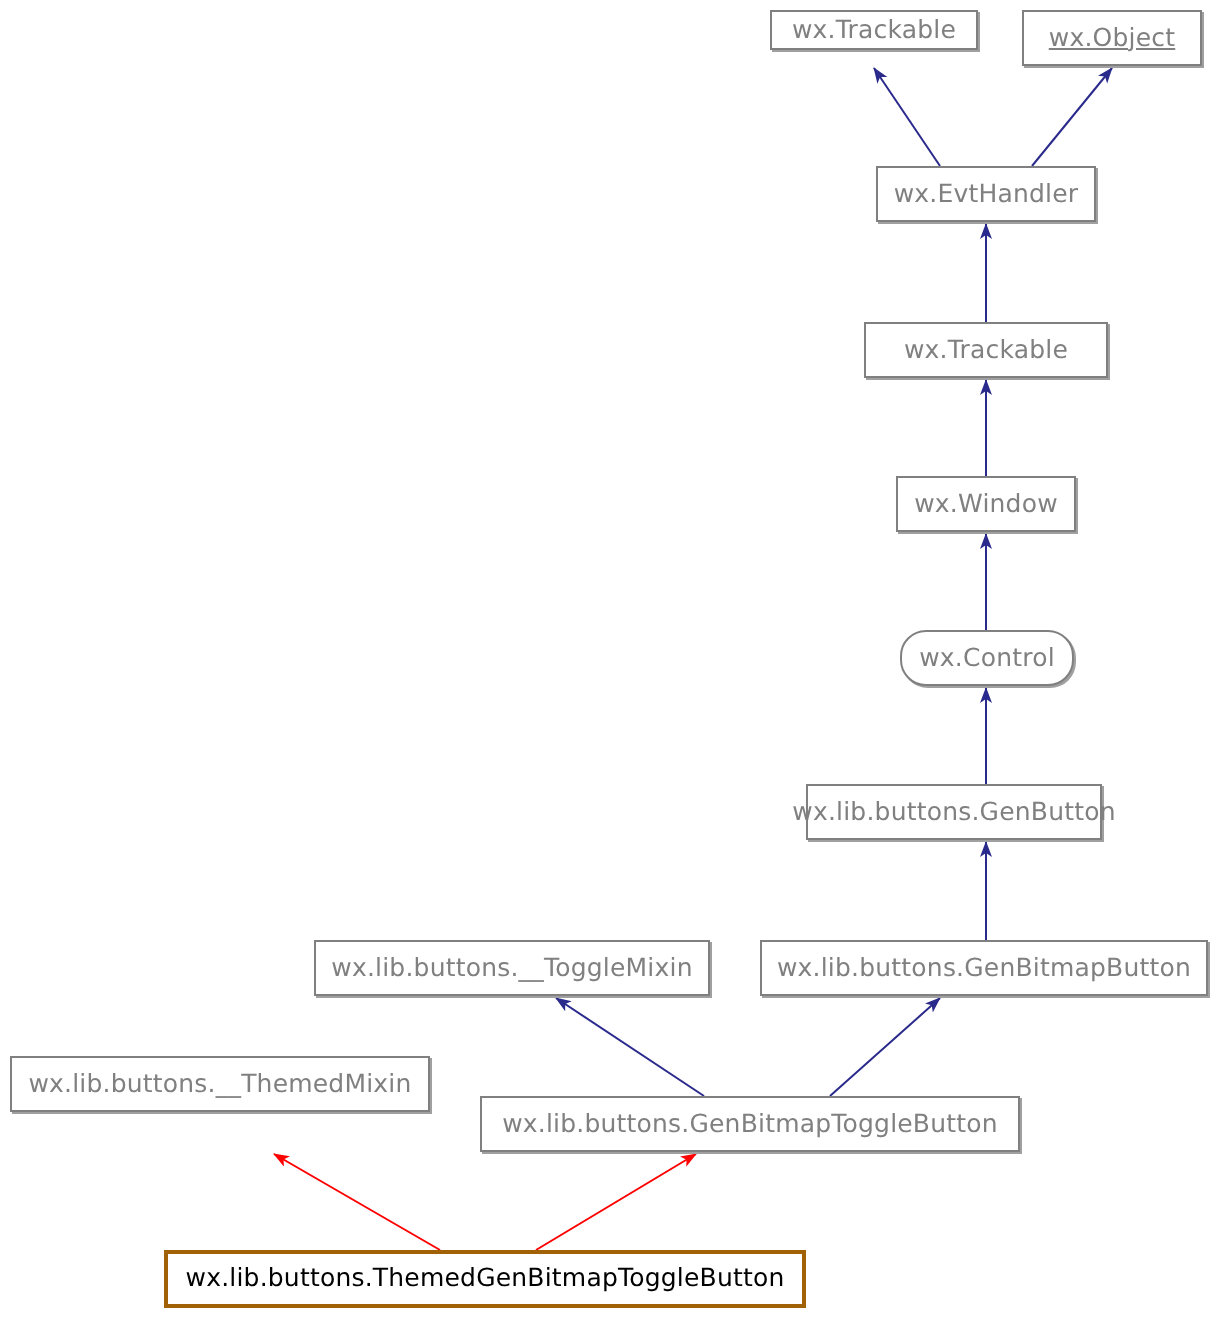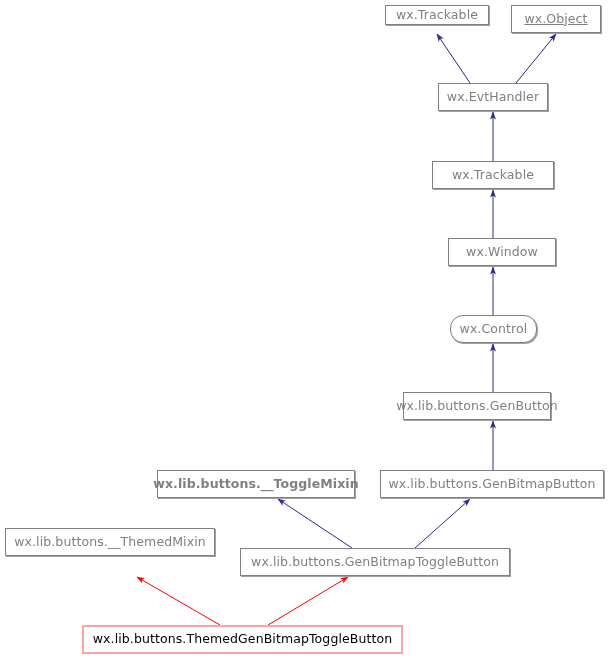--- a/index.html
+++ b/index.html
@@ -32,21 +32,21 @@
     display: flex;
     align-items: center;
     justify-content: center;
     color: #808080;
     font-size: 12.5px;
     line-height: 1;
     white-space: nowrap;
     letter-spacing: 0.1px;
   }
   .node.current {
-    border: 2px solid #fca5a5;
+    border: 2px solid #a16207;
     box-shadow: none;
     color: #000000;
     background: #ffffff;
   }
 </style>
 </head>
 <body>
 
 <div id="diagram-root">
   <svg class="edges" viewBox="0 0 612 659">
@@ -78,30 +78,30 @@
       </div>
       <div class="node" style="left: 511px; top: 5px; width: 90px; height: 28px; text-decoration: underline;">
         <span>wx.Object</span>
       </div>
       <div class="node" style="left: 438px; top: 83px; width: 110px; height: 28px;">
         <span>wx.EvtHandler</span>
       </div>
       <div class="node" style="left: 432px; top: 161px; width: 122px; height: 28px;">
         <span>wx.Trackable</span>
       </div>
-      <div class="node" style="left: 448px; top: 238px; width: 108px; height: 28px;">
+      <div class="node" style="left: 448px; top: 238px; width: 90px; height: 28px;">
         <span>wx.Window</span>
       </div>
       <div class="node" style="left: 450px; top: 315px; width: 87px; height: 28px; border-radius: 13px;">
         <span>wx.Control</span>
       </div>
       <div class="node" style="left: 403px; top: 392px; width: 148px; height: 28px;">
         <span>wx.lib.buttons.GenButton</span>
       </div>
-      <div class="node" style="left: 157px; top: 470px; width: 198px; height: 28px; font-weight: bold;">
+      <div class="node" style="left: 157px; top: 470px; width: 198px; height: 28px;">
         <span>wx.lib.buttons.__ToggleMixin</span>
       </div>
       <div class="node" style="left: 380px; top: 470px; width: 224px; height: 28px;">
         <span>wx.lib.buttons.GenBitmapButton</span>
       </div>
       <div class="node" style="left: 5px; top: 528px; width: 210px; height: 28px;">
         <span>wx.lib.buttons.__ThemedMixin</span>
       </div>
       <div class="node" style="left: 240px; top: 548px; width: 270px; height: 28px; text-align: right;">
         <span>wx.lib.buttons.GenBitmapToggleButton</span>

